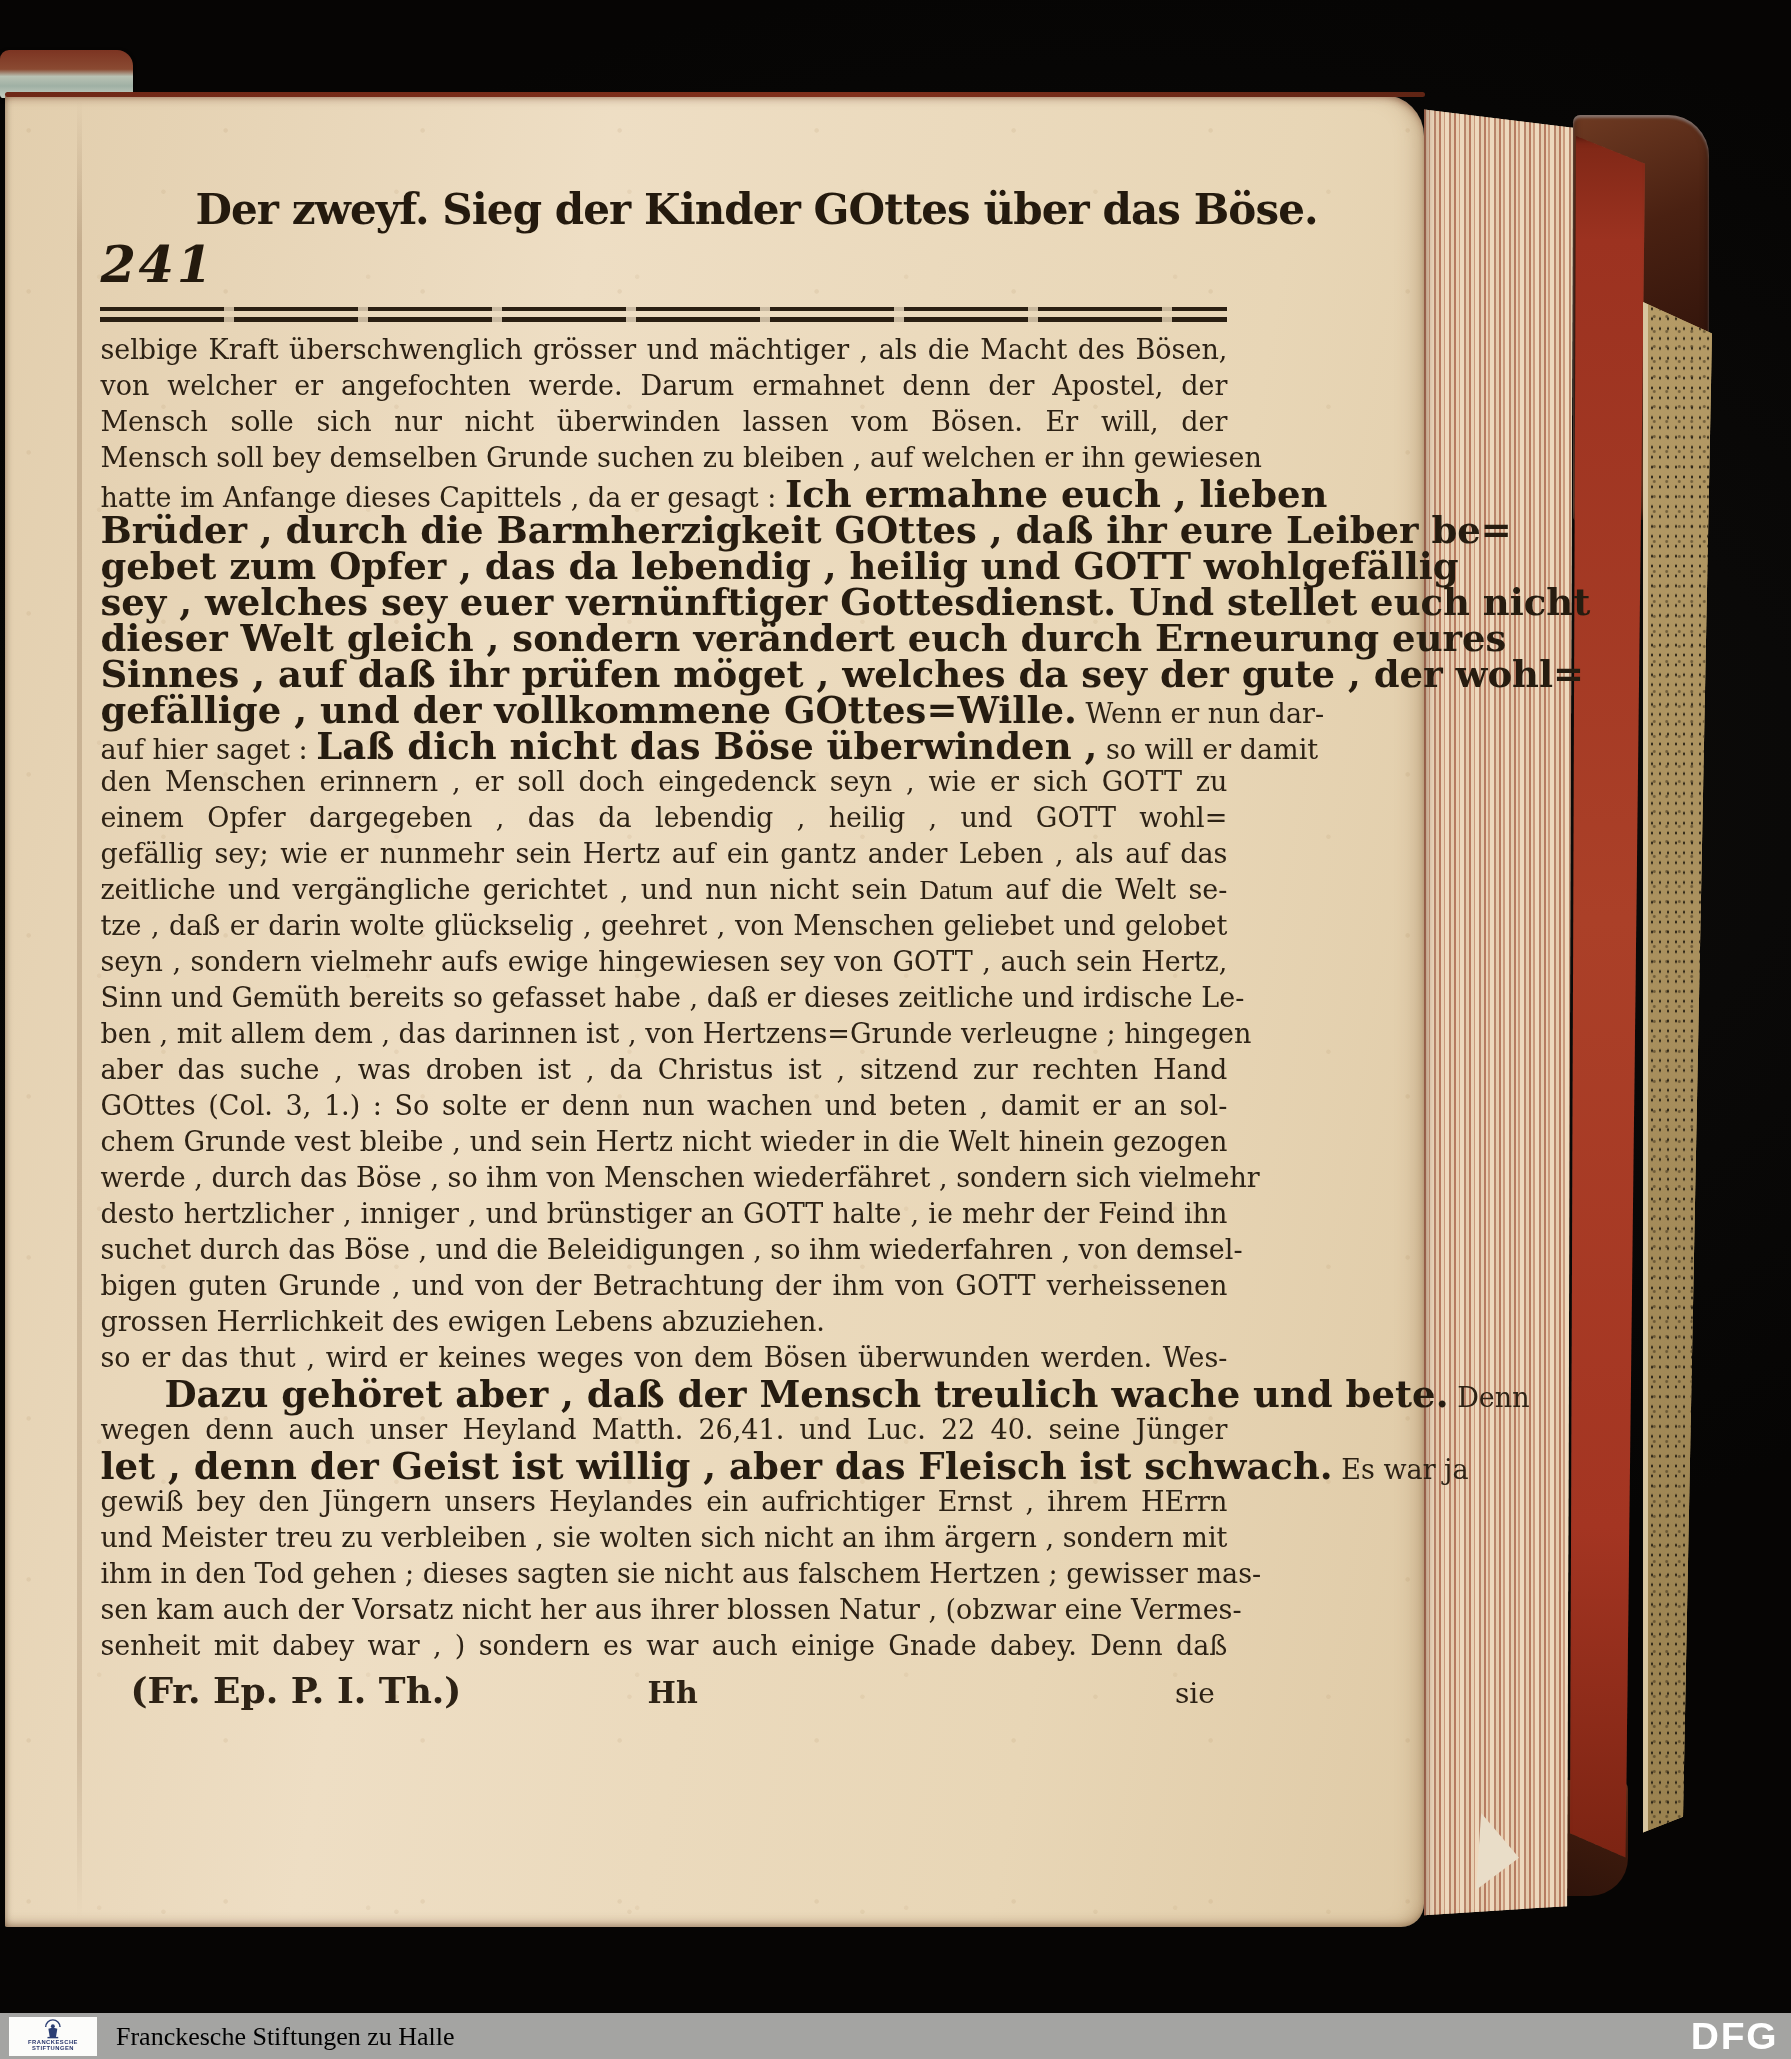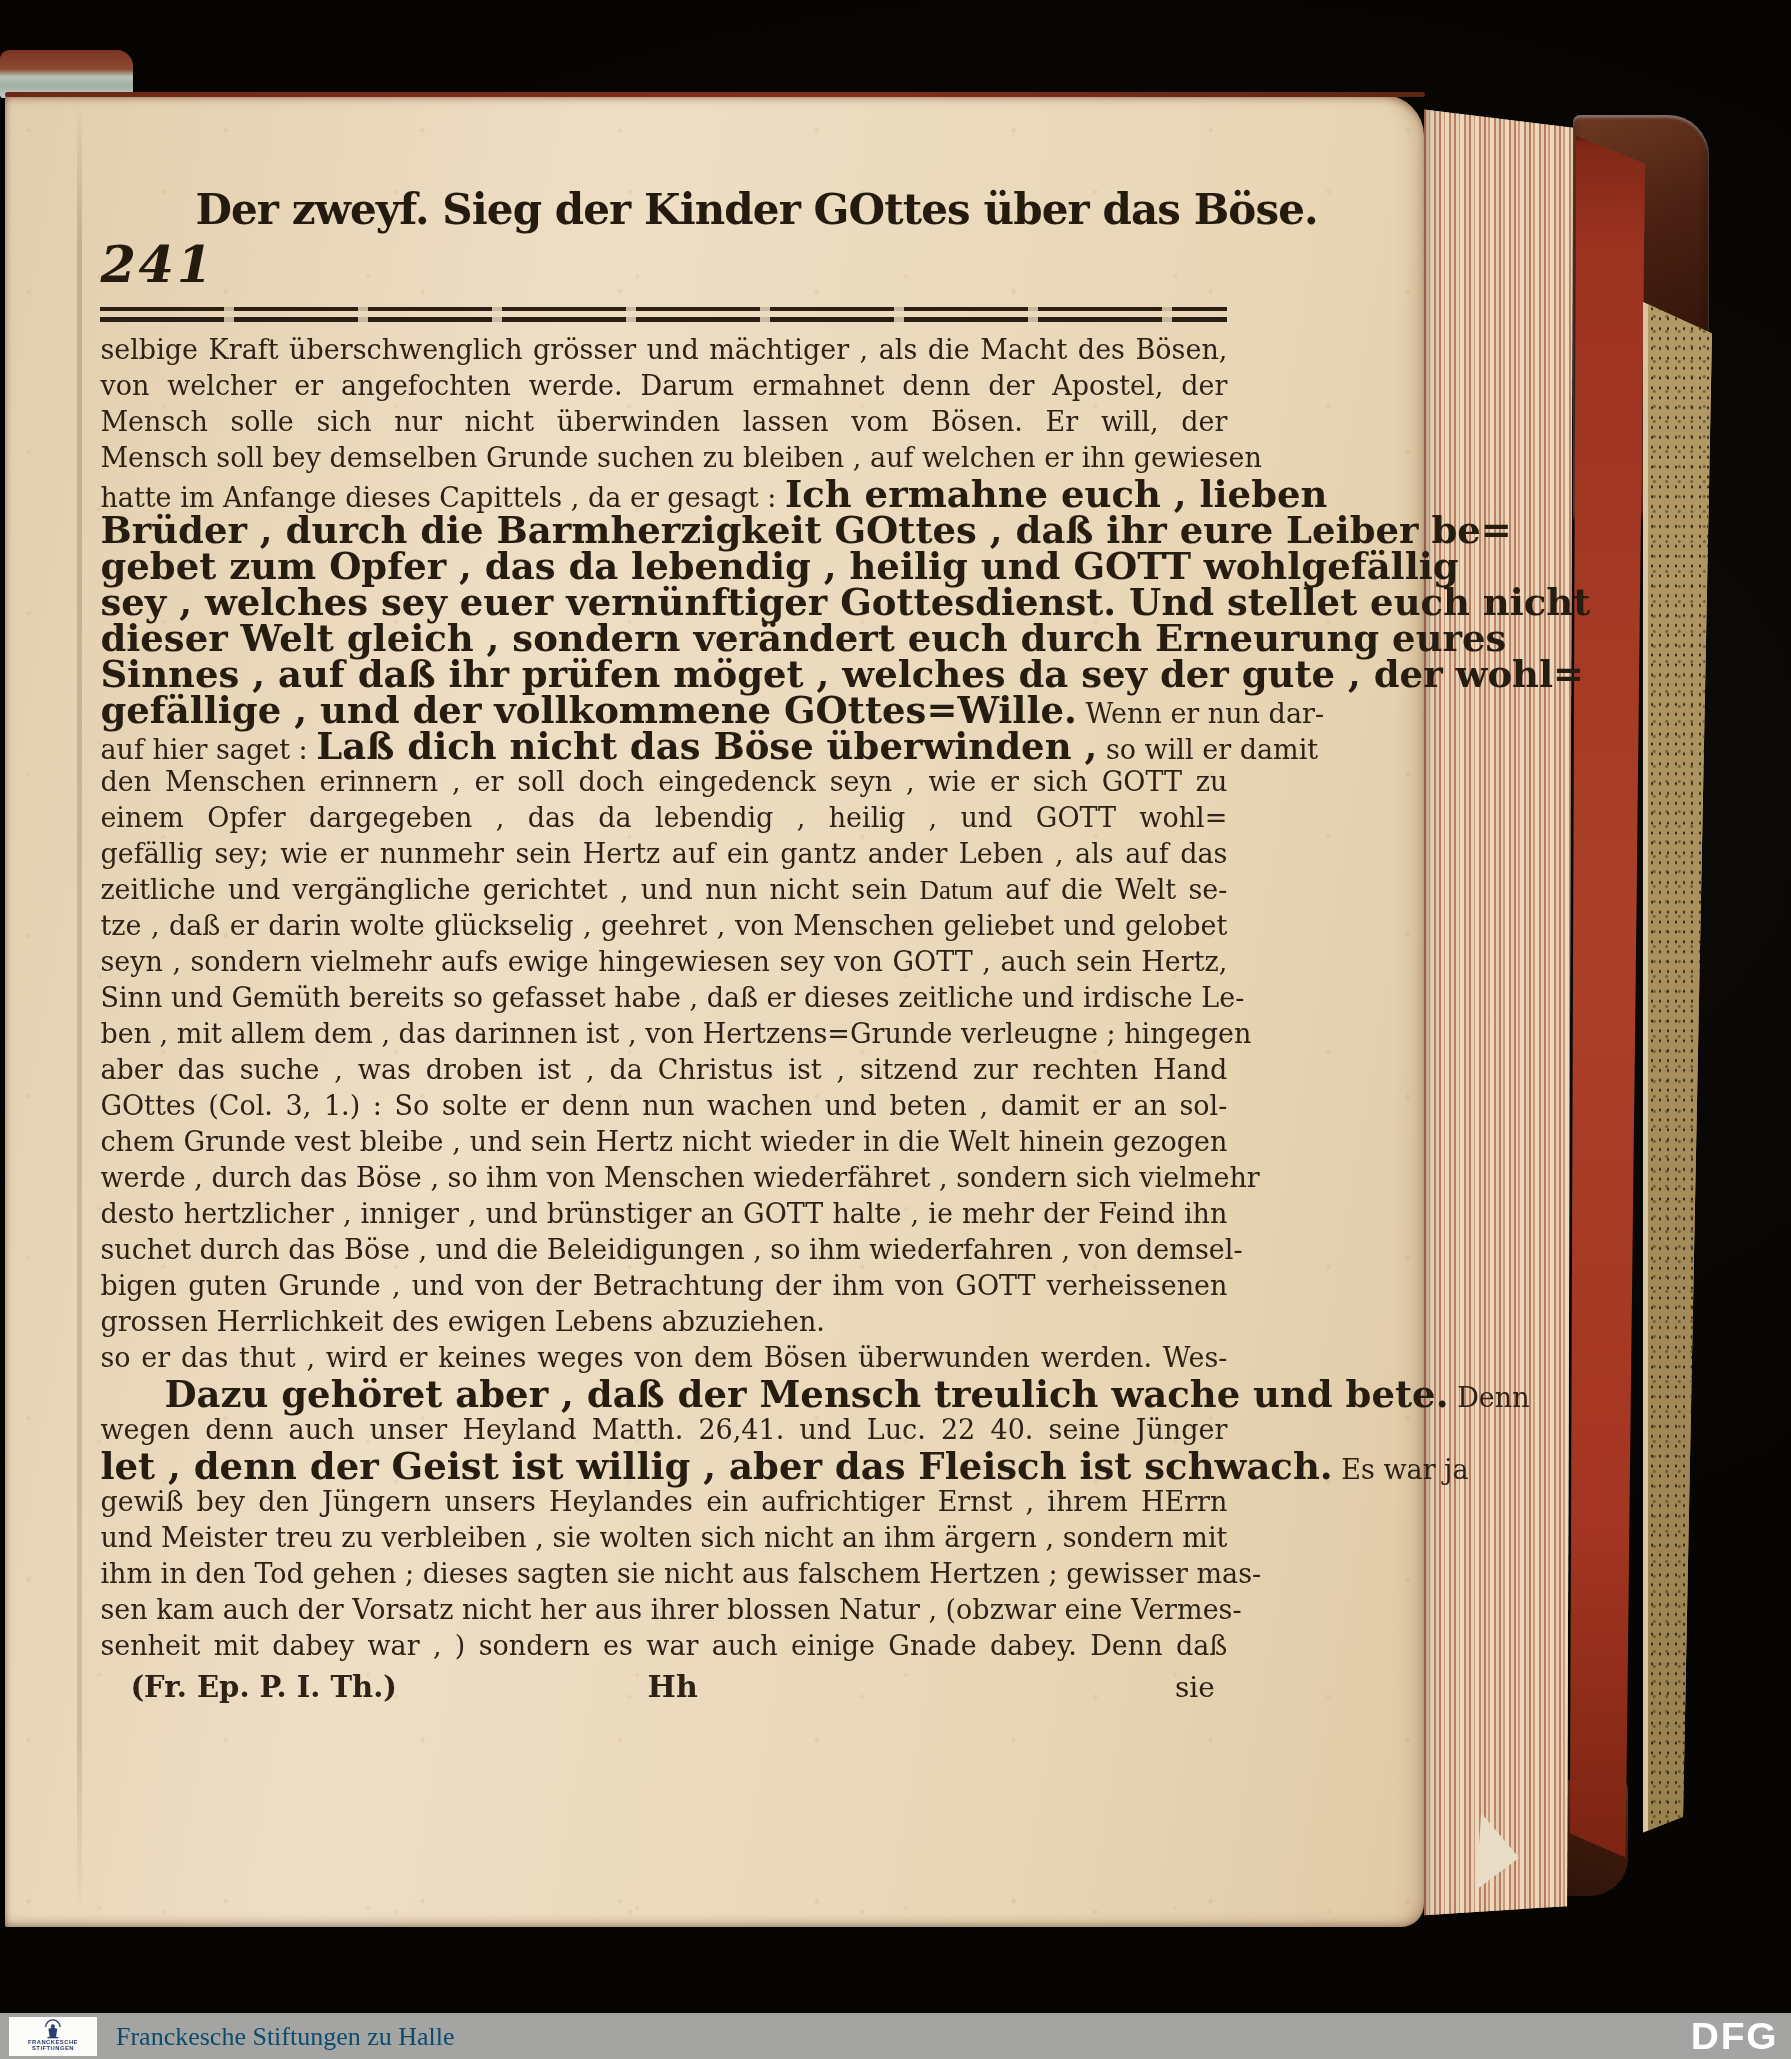--- a/index.html
+++ b/index.html
@@ -71,33 +71,33 @@
   .r1{margin-top:12.5px;}
   .r2{margin-top:6.3px;}
   .lines{margin-top:10.7px;}
   .line{height:36px;font-size:27px;line-height:36px;white-space:nowrap;overflow:visible;
         text-align:justify;text-align-last:justify;color:#2d2215;}
   .line.nj{text-align-last:left;}
   .line.indent{padding-left:64px;}
   .line span.em{font-weight:bold;font-size:37px;color:#261c10;}
   .line span.rm{font-family:"Liberation Serif", serif;}
   .pagefoot{margin-top:4.5px;display:flex;align-items:baseline;font-size:28px;}
-  .pagefoot .sig{flex:1;text-align:left;padding-left:30px;font-weight:bold;font-size:29px;}
+  .pagefoot .sig{flex:1;text-align:left;padding-left:30px;font-weight:bold;font-size:36px;}
   .pagefoot .mark{flex:0 0 auto;font-weight:bold;font-size:30px;text-align:center;}
   .pagefoot .catch{flex:1;text-align:right;padding-right:12.5px;}
 
   
   .bar{position:absolute;left:0;top:2013px;width:1791px;height:47px;background:#a4a4a2;z-index:10;}
   .logobox{position:absolute;left:9px;top:3.6px;width:88px;height:39px;background:#fcfcfa;
            display:flex;flex-direction:column;align-items:center;justify-content:flex-start;}
   .logobox svg{margin-top:2.7px;}
   .logotext{font-family:"Liberation Sans", sans-serif;font-size:5.8px;line-height:6.3px;
             color:#27356b;letter-spacing:0.5px;text-align:center;font-weight:bold;}
   .inst{position:absolute;left:116px;top:0;height:47px;line-height:47px;
-        font-family:"Liberation Serif", serif;font-size:26px;color:#0c4a6e;}
+        font-family:"Liberation Serif", serif;font-size:26px;color:#000000;}
   .dfg{position:absolute;right:12.5px;top:0;height:47px;line-height:48px;
        font-family:"Liberation Sans", sans-serif;font-weight:bold;font-size:39px;color:#ffffff;
        letter-spacing:1.8px;transform:scaleY(.95);}
 </style>
 </head>
 <body>
 
 <div class="stage">
 
   <div class="headband"></div>

